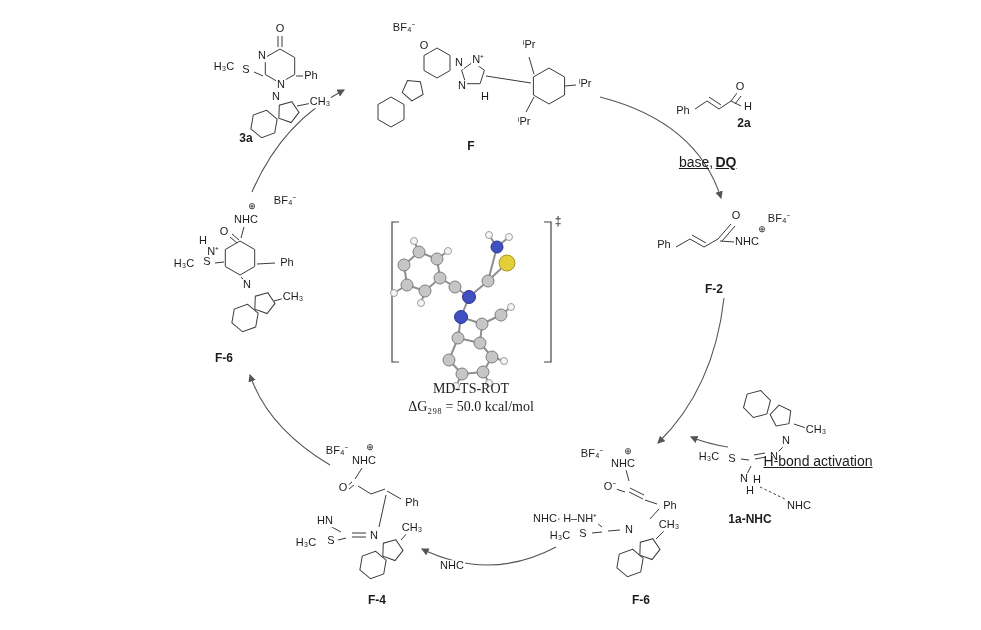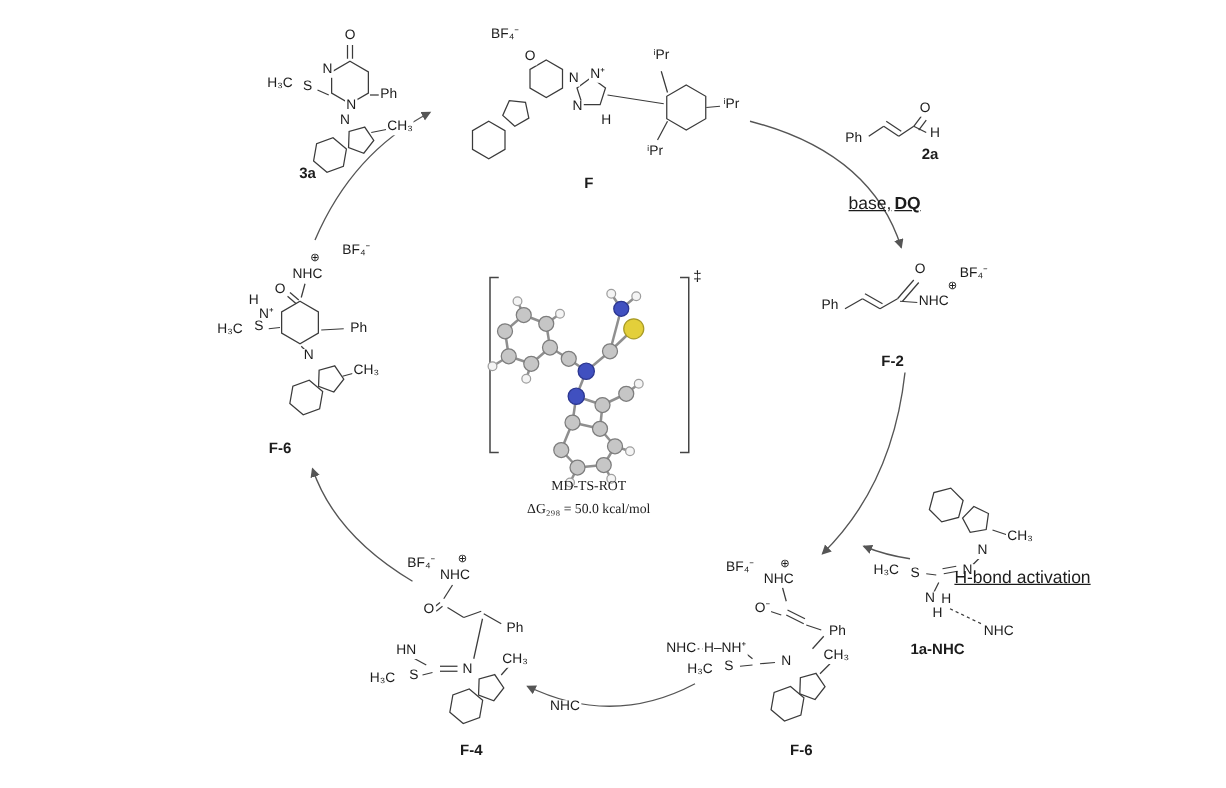--- a/index.html
+++ b/index.html
@@ -5,21 +5,21 @@
   html,body{margin:0;padding:0;background:#fff;}
   .canvas{position:relative;width:981px;height:630px;background:#fff;overflow:hidden;
           font-family:"Liberation Sans",sans-serif;color:#1c1c1c;}
   svg.layer{position:absolute;left:0;top:0;}
   .t{position:absolute;transform:translate(-50%,-50%);white-space:nowrap;z-index:2;}
   .a{font-size:11px;background:#fff;padding:0 1px;line-height:1.05;}
   .ion{font-size:11px;background:#fff;padding:0 1px;}
   .p{font-size:9px;background:#fff;line-height:1;}
   .lbl{font-size:12px;font-weight:bold;}
   .note{font-size:14px;text-decoration:underline;}
-  .cap{font-family:"Liberation Serif",serif;font-size:11px;}
+  .cap{font-family:"Liberation Serif",serif;font-size:14px;}
   .dag{font-size:12px;}
   .ring{fill:none;stroke:#3b3b3b;stroke-width:1;}
   .bnd{stroke:#3b3b3b;stroke-width:1;}
   .dsh{stroke:#3b3b3b;stroke-width:1;stroke-dasharray:2.5,2.5;fill:none;}
   .arw{fill:none;stroke:#555;stroke-width:1.1;}
   .brk{fill:none;stroke:#444;stroke-width:1.2;}
   .bs-bond{stroke:#8f8f8f;stroke-width:2;}
   .bs-c{fill:#c6c6c6;stroke:#7d7d7d;stroke-width:1;}
   .bs-n{fill:#4050c0;stroke:#2b3690;stroke-width:1;}
   .bs-s{fill:#e3cf3a;stroke:#a89a25;stroke-width:1;}

